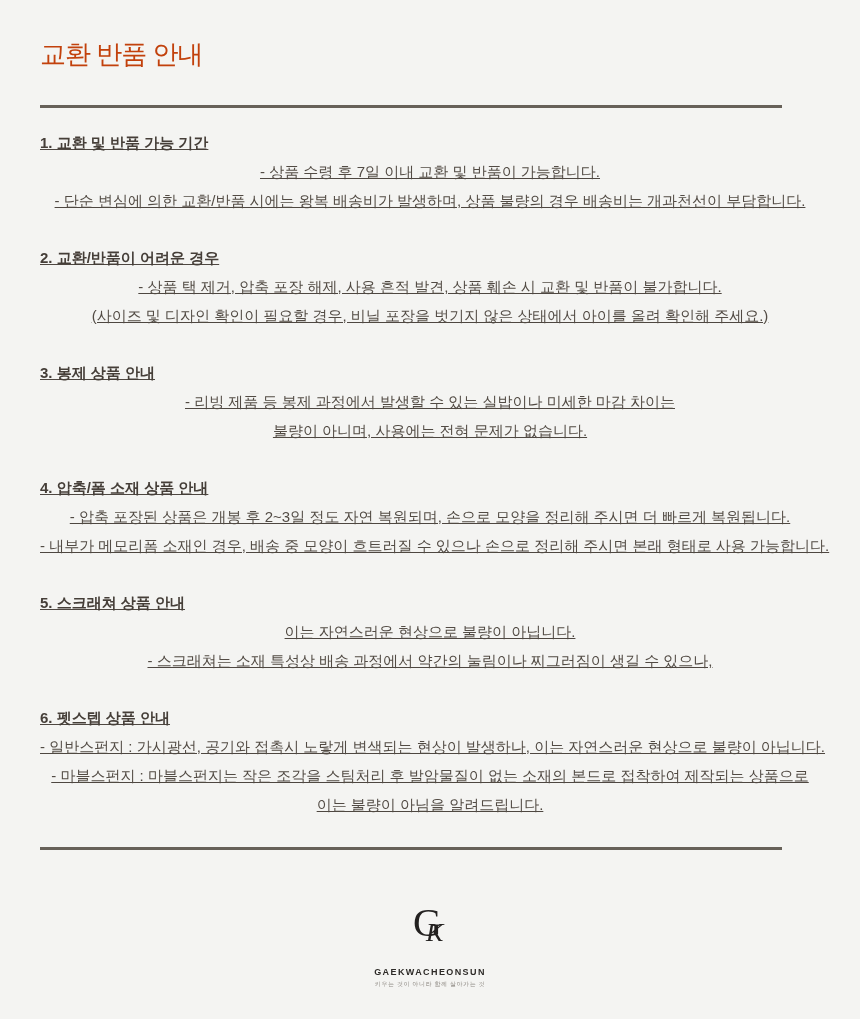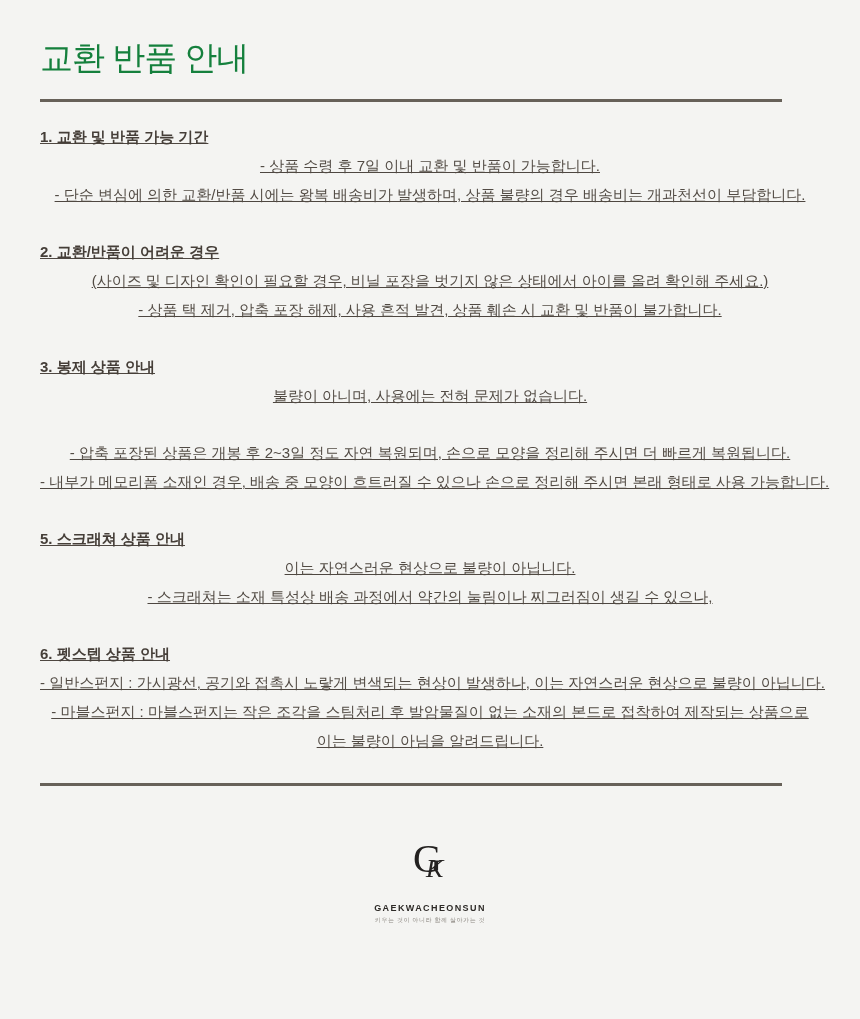--- a/index.html
+++ b/index.html
@@ -7,26 +7,26 @@
   body {
     width: 860px;
     height: 1019px;
     background: #f4f4f2;
     font-family: "Liberation Sans", "DejaVu Sans", sans-serif;
     color: #4e4741;
     overflow: hidden;
   }
   .page { padding: 40px 40px 0 40px; }
   .page-title {
-    font-size: 33px;
+    font-size: 26px;
     font-weight: 400;
-    color: #15803d;
+    color: #c2410c;
     letter-spacing: -1px;
     line-height: 1.1;
-    margin-bottom: 23px;
+    margin-bottom: 36px;
   }
   .rule {
     width: 742px;
     height: 3px;
     background: #676159;
     border: none;
   }
   .rule-top { margin-bottom: 20px; }
   .rule-bottom { margin-top: 27px; }
   .section { margin-bottom: 28px; text-decoration: underline; }
@@ -97,28 +97,30 @@
   <div class="rule rule-top"></div>
 
   <div id="sections">
       <div class="section">
         <h2 class="section-heading">1. 교환 및 반품 가능 기간</h2>
         <p class="section-line">- 상품 수령 후 7일 이내 교환 및 반품이 가능합니다.</p>
         <p class="section-line">- 단순 변심에 의한 교환/반품 시에는 왕복 배송비가 발생하며, 상품 불량의 경우 배송비는 개과천선이 부담합니다.</p>
       </div>
       <div class="section">
         <h2 class="section-heading">2. 교환/반품이 어려운 경우</h2>
+        <p class="section-line">- 상품 택 제거, 압축 포장 해제, 사용 흔적 발견, 상품 훼손 시 교환 및 반품이 불가합니다.</p>
         <p class="section-line">(사이즈 및 디자인 확인이 필요할 경우, 비닐 포장을 벗기지 않은 상태에서 아이를 올려 확인해 주세요.)</p>
-        <p class="section-line">- 상품 택 제거, 압축 포장 해제, 사용 흔적 발견, 상품 훼손 시 교환 및 반품이 불가합니다.</p>
       </div>
       <div class="section">
         <h2 class="section-heading">3. 봉제 상품 안내</h2>
+        <p class="section-line">- 리빙 제품 등 봉제 과정에서 발생할 수 있는 실밥이나 미세한 마감 차이는</p>
         <p class="section-line">불량이 아니며,  사용에는 전혀 문제가 없습니다.</p>
       </div>
       <div class="section">
+        <h2 class="section-heading">4. 압축/폼 소재 상품 안내</h2>
         <p class="section-line">- 압축 포장된 상품은 개봉 후 2~3일 정도 자연 복원되며, 손으로 모양을 정리해 주시면 더 빠르게 복원됩니다.</p>
         <p class="section-line">- 내부가 메모리폼 소재인 경우, 배송 중 모양이 흐트러질 수 있으나 손으로 정리해 주시면 본래 형태로 사용 가능합니다.</p>
       </div>
       <div class="section">
         <h2 class="section-heading">5. 스크래쳐 상품 안내</h2>
         <p class="section-line">이는 자연스러운 현상으로 불량이 아닙니다.</p>
         <p class="section-line">- 스크래쳐는 소재 특성상 배송 과정에서 약간의 눌림이나 찌그러짐이 생길 수 있으나,</p>
       </div>
       <div class="section">
         <h2 class="section-heading">6. 펫스텝 상품 안내</h2>

